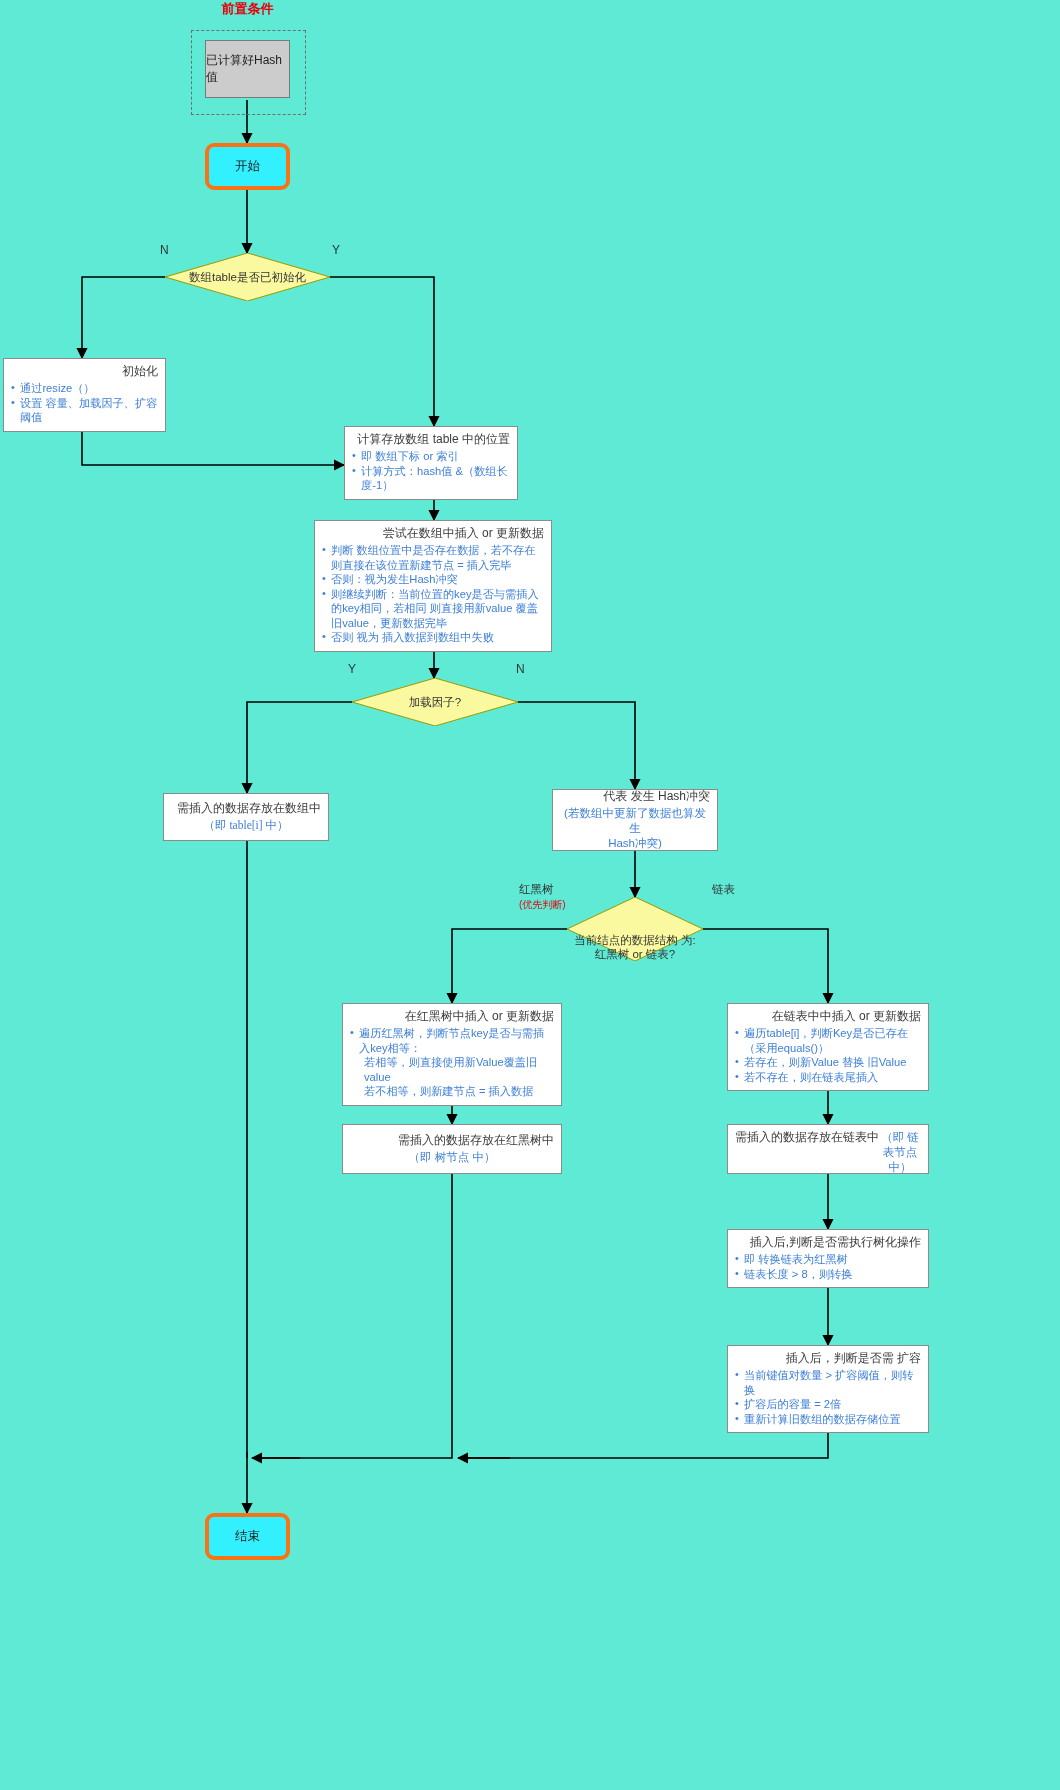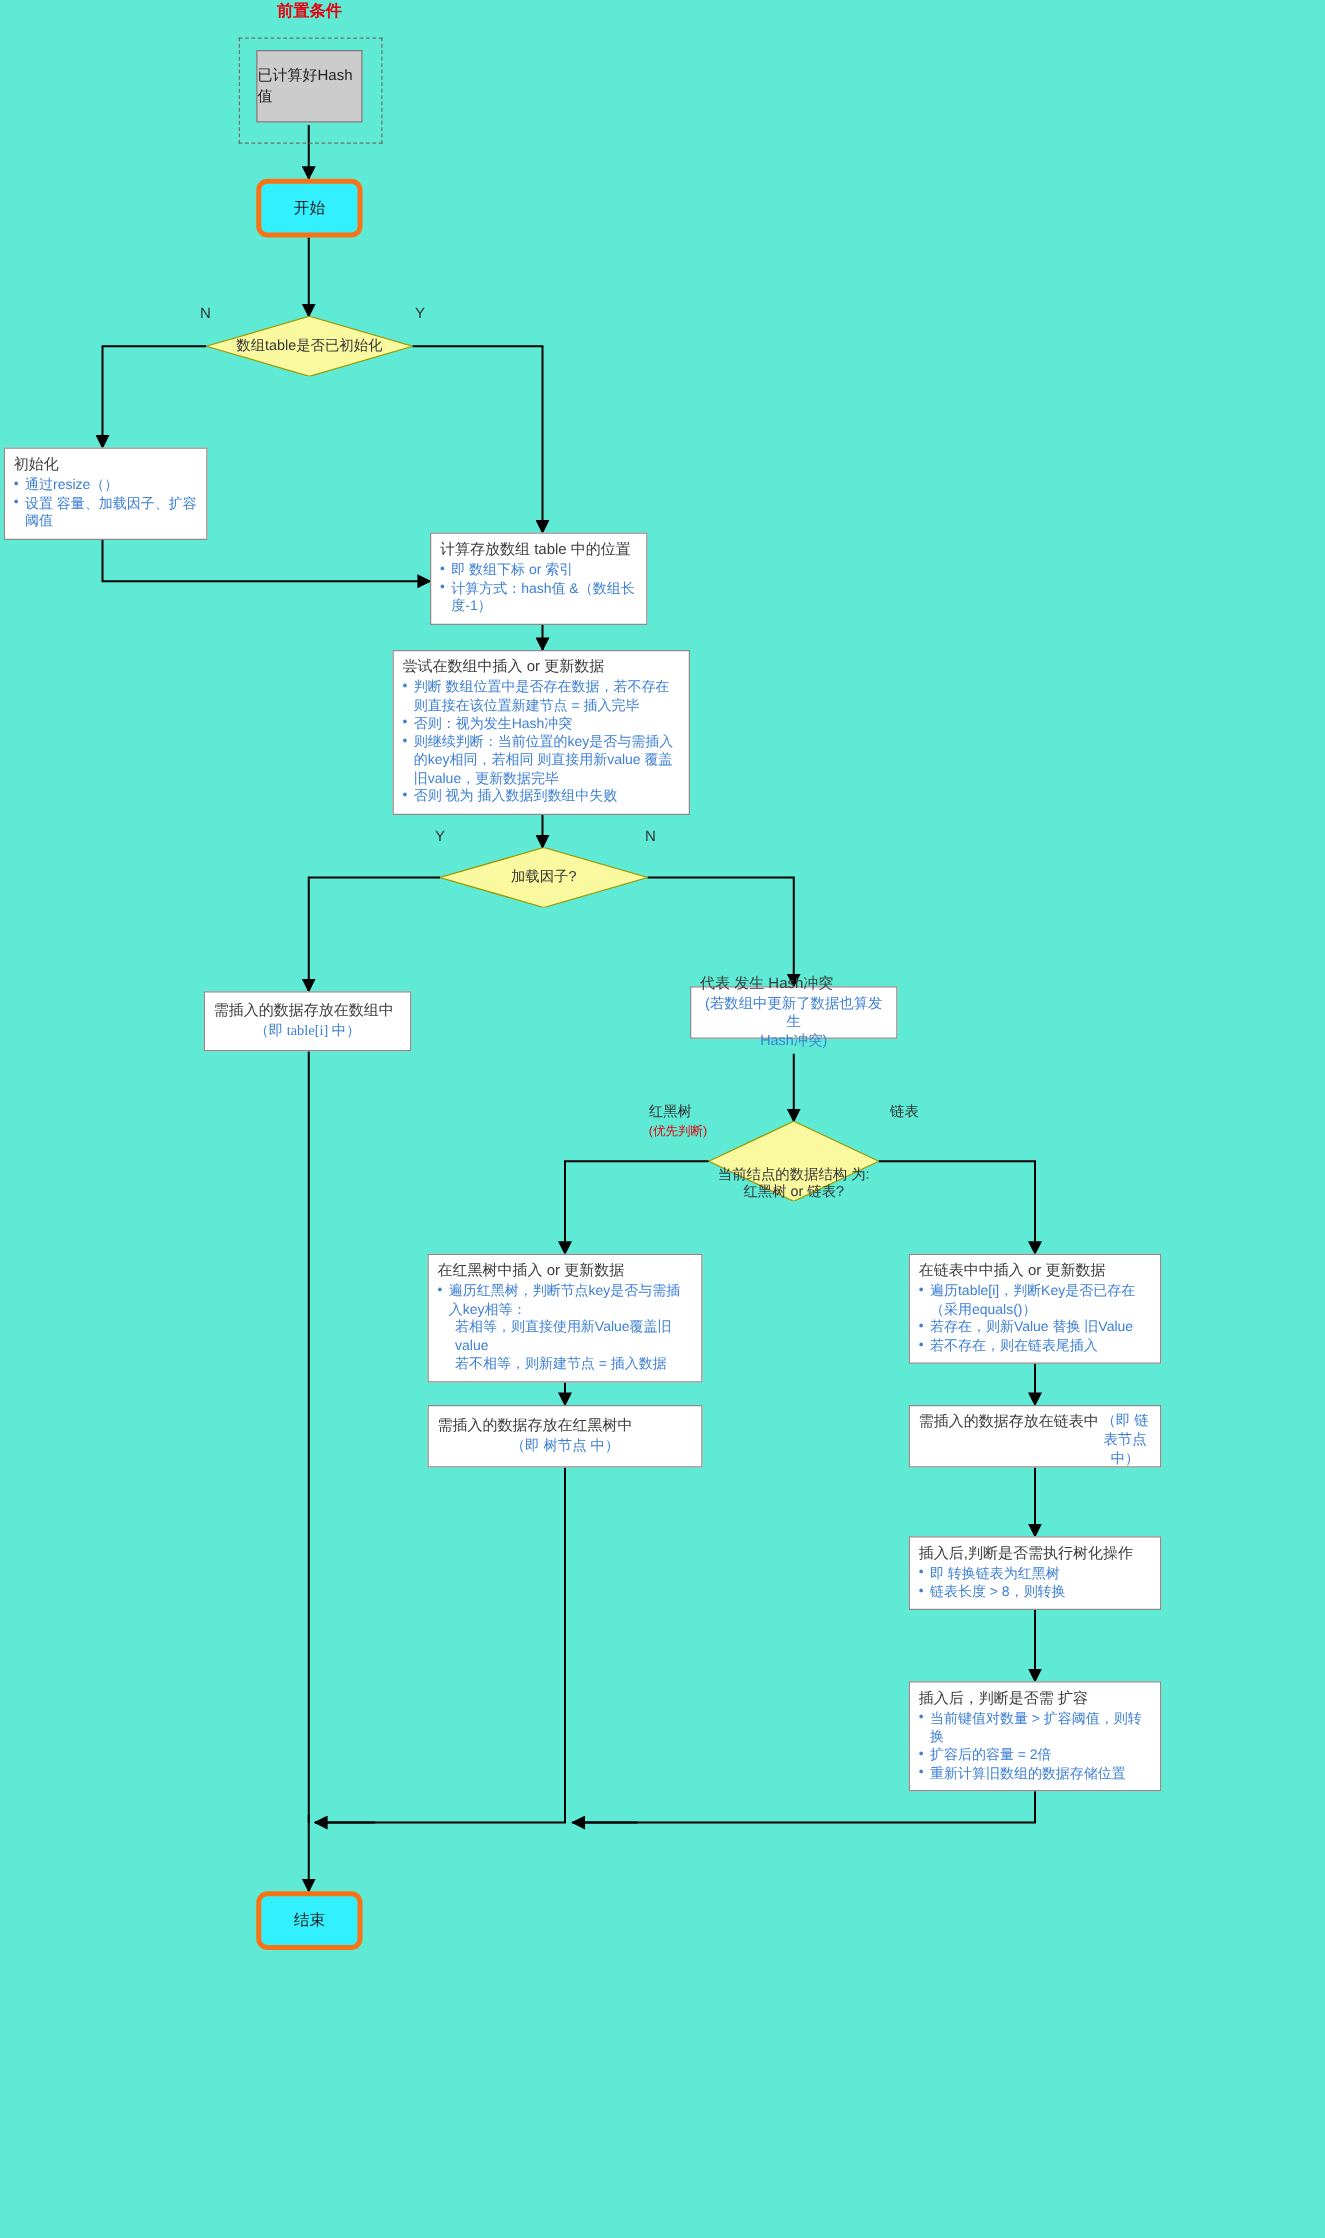--- a/index.html
+++ b/index.html
@@ -21,21 +21,21 @@
   .proc {
     background: #ffffff;
     border: 1px solid #8c8c8c;
     color: #333333;
     font-size: 11.5px;
     line-height: 15px;
     padding: 5px 7px 6px 7px;
   }
   .proc .title {
     color: #3b3b3b;
-    text-align: left;
+    text-align: right;
     font-size: 12px;
     margin-bottom: 2px;
     white-space: nowrap;
   }
   .proc .sub {
     color: #3d7fd6;
     text-align: center;
     font-size: 11.5px;
   }
   .proc ul {
@@ -243,21 +243,21 @@
     <div class="diamond-label">加载因子?</div>
   </div>
   <div class="node edge-label" style="left:348px; top:662px;">Y</div>
   <div class="node edge-label" style="left:516px; top:662px;">N</div>
 
   <div class="node proc" style="left:163px; top:793px; width:166px; height:48px; display:flex; flex-direction:column; justify-content:center;font-family:Liberation Serif, serif;">
     <div class="title">需插入的数据存放在数组中</div>
     <div class="sub">（即 table[i] 中）</div>
   </div>
 
-  <div class="node proc" style="left:552px; top:789px; width:166px; height:42px; display:flex; flex-direction:column; justify-content:center;">
+  <div class="node proc" style="left:552px; top:789px; width:166px; height:62px; display:flex; flex-direction:column; justify-content:center;">
     <div class="title">代表 发生 Hash冲突</div>
     <div class="sub">(若数组中更新了数据也算发生</div>
     <div class="sub">Hash冲突)</div>
   </div>
 
   <div class="diamond-wrap" style="left:567px; top:897px; width:136px; height:64px;">
     <svg width="136" height="64" viewBox="0 0 136 64" xmlns="http://www.w3.org/2000/svg">
       <polygon points="68,0 136,32 68,64 0,32" fill="#faf9a0" stroke="#9a9a00" stroke-width="1"></polygon>
     </svg>
     <div class="diamond-label" style="flex-direction:column;justify-content:flex-end;">

